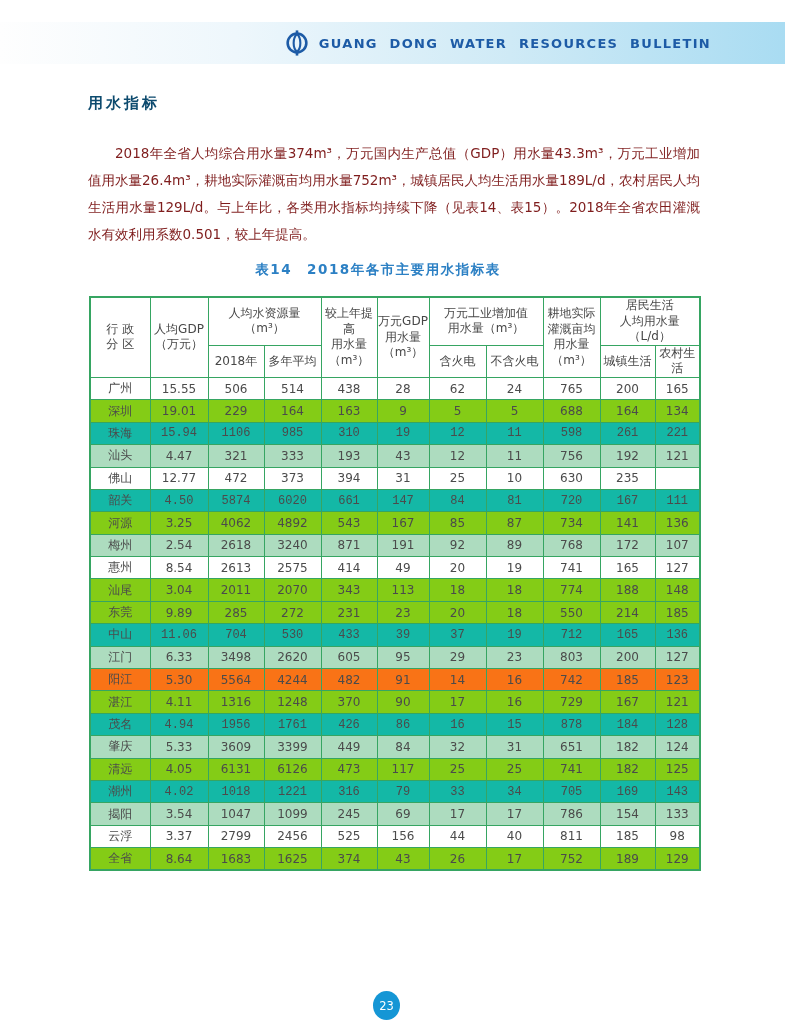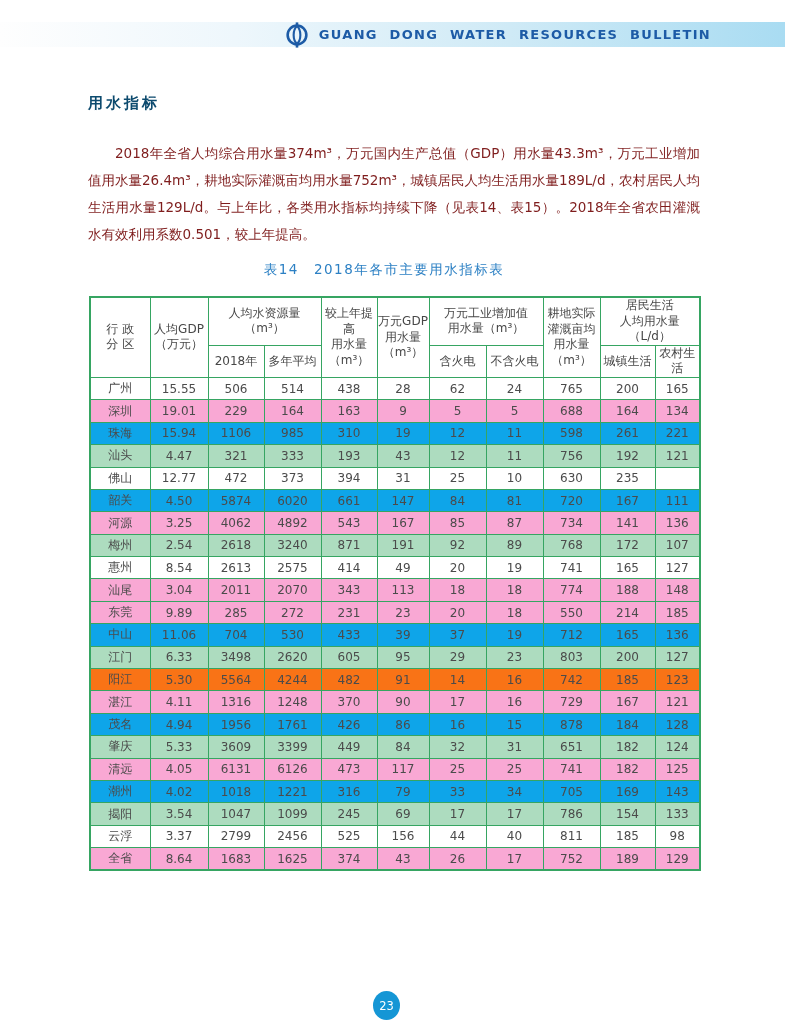--- a/index.html
+++ b/index.html
@@ -2,21 +2,21 @@
 <html><head>
 <meta charset="utf-8">
 <style>
   html,body{margin:0;padding:0;}
   .page{
     position:relative; width:785px; height:1021px; background:#ffffff;
     overflow:hidden; font-family:"DejaVu Sans","Liberation Sans",sans-serif;
   }
   
   .band{
-    position:absolute; top:22px; left:0; width:785px; height:25px;
+    position:absolute; top:22px; left:0; width:785px; height:42px;
     background:linear-gradient(90deg,#fefefe 0%,#eef7fc 30%,#cfeaf6 65%,#a9dcf2 100%);
     display:flex; align-items:center; justify-content:flex-end;
     padding-right:74px; box-sizing:border-box; gap:9px;
   }
   .band-logo{ width:26px; height:26px; flex:0 0 auto; }
   .band-title{
     color:#1d5ba6; font-size:13px; font-weight:bold;
     letter-spacing:1.3px; word-spacing:6px; white-space:nowrap;
   }
   
@@ -25,42 +25,42 @@
     color:#0c4a6e; font-size:15px; font-weight:bold; letter-spacing:3px;
   }
   
   .para{
     position:absolute; top:126px; left:88px; width:612px;
     font-size:13.5px; line-height:27px; color:#7f1d1d;
     text-align:justify; text-indent:2em;
   }
   
   .tbl-title{
-    position:absolute; top:261px; left:6px; width:756px; text-align:center;
-    color:#2c80c4; font-size:13.5px; font-weight:normal; letter-spacing:1.5px;
+    position:absolute; top:261px; left:0; width:756px; text-align:center;
+    color:#2c80c4; font-size:13.5px; font-weight:bold; letter-spacing:1.5px;
   }
   
   table.indicators{
     position:absolute; top:296px; left:89px; width:610px;
     border-collapse:collapse; table-layout:fixed;
     border:2px solid #36a562;
   }
   .indicators th, .indicators td{
     border:1px solid #36a562; text-align:center; vertical-align:middle;
     font-weight:normal; padding:0; overflow:hidden;
   }
   .indicators thead th{ font-size:12px; line-height:1.3; color:#474747; background:#ffffff; }
   .indicators thead tr.hrow1 th{ height:44px; }
   .indicators thead tr.hrow2 th{ height:26px; }
   .indicators tbody tr{ height:22.4px; }
   .indicators tbody th, .indicators tbody td{ font-size:12px; color:#4b4b4b; }
   .shade-white { background:#ffffff;margin-top:28px; }
   .shade-xlight{ background:#f97316; }
-  .shade-light { background:#f9a8d4; }
-  .shade-medium{ background:#0ea5e9; }
+  .shade-light { background:#84cc16; }
+  .shade-medium{ background:#14b8a6;font-family:Liberation Mono, monospace; }
   .shade-dark  { background:#addcbf;margin-left:31px; }
   
   .page-num{
     position:absolute; top:991px; left:373px; width:27px; height:29px;
     border-radius:50%; background:#1596d5; color:#ffffff;
     font-size:11.5px; display:flex; align-items:center; justify-content:center;
   }
 </style>
 </head>
 <body>

